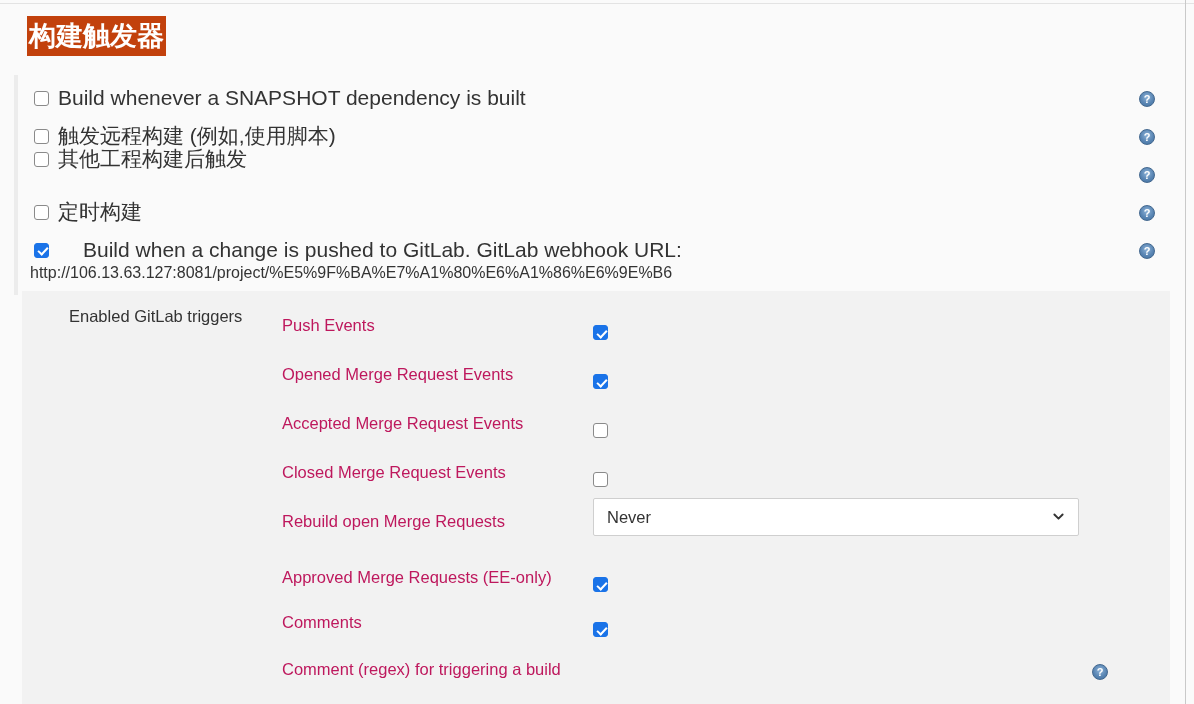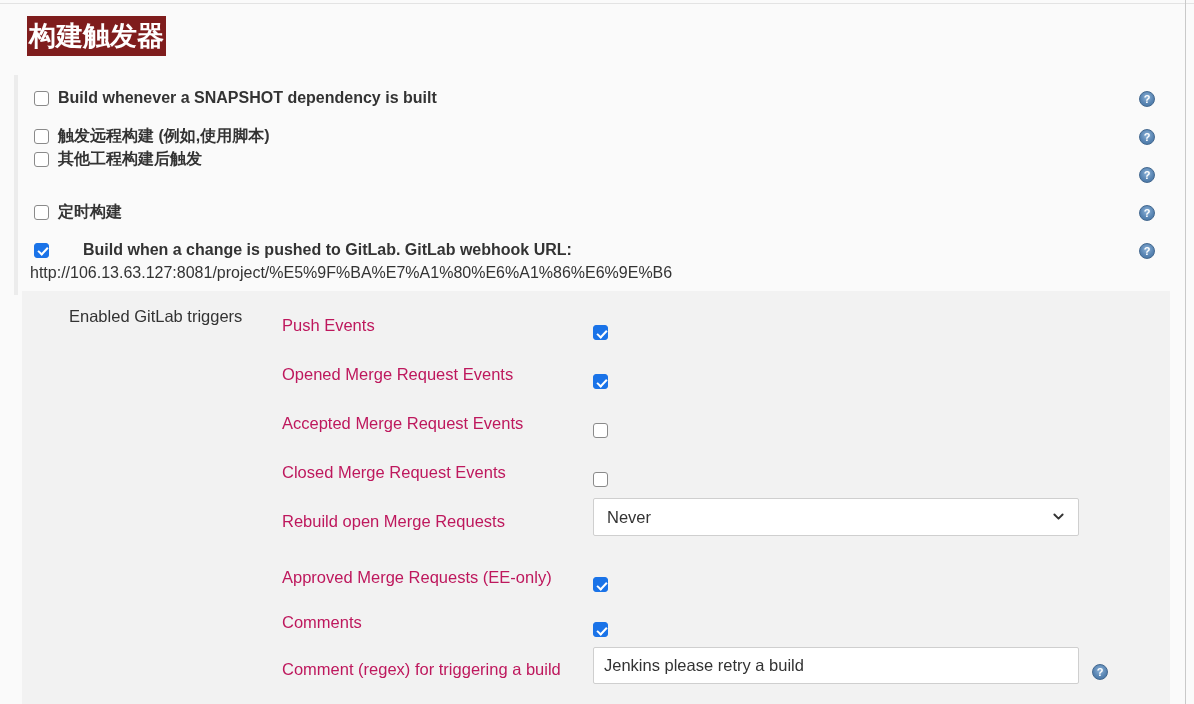--- a/index.html
+++ b/index.html
@@ -46,21 +46,21 @@
 
   
   .section-title {
     position: absolute;
     left: 27px;
     top: 16px;
     font-size: 27px;
     font-weight: bold;
     line-height: 40px;
     color: #ffffff;
-    background: #7f1d1d;
+    background: #c2410c;
     padding: 0 2px;
     letter-spacing: 0px;
     white-space: nowrap;
   }
 
   
   .trigger-block {
     position: absolute;
     left: 14px;
     top: 75px;
@@ -71,25 +71,24 @@
   }
 
   .opt-row {
     position: absolute;
     left: 16px;
     height: 26px;
     display: flex;
     align-items: center;
   }
   .opt-row .lbl {
-    font-size: 16px;
+    font-size: 21px;
     color: #333333;
     white-space: nowrap;
     line-height: 26px;
-    font-weight: bold;
   }
 
   
   .cb {
     width: 15px;
     height: 15px;
     box-sizing: border-box;
     border: 1px solid #8a8a8a;
     border-radius: 3px;
     background: #ffffff;
@@ -324,23 +323,20 @@
 
     <div class="grid-row" style="top:271px;">
       <span class="glabel">Approved Merge Requests (EE-only)</span>
       <span class="gctrl">
         <span class="cb solo checked"></span>
       </span>
     </div>
 
     <div class="grid-row" style="top:363px;">
       <span class="glabel">Comment (regex) for triggering a build</span>
-      <span class="gctrl">
-        <input class="txt" type="text" value="Jenkins please retry a build" style="">
-      </span>
     </div>
 
   </div>
 
   <div class="help-icon" style="left:1092px; top:664px;">?</div>
 
 </div>
 
 <div class="right-rule"></div>
 

